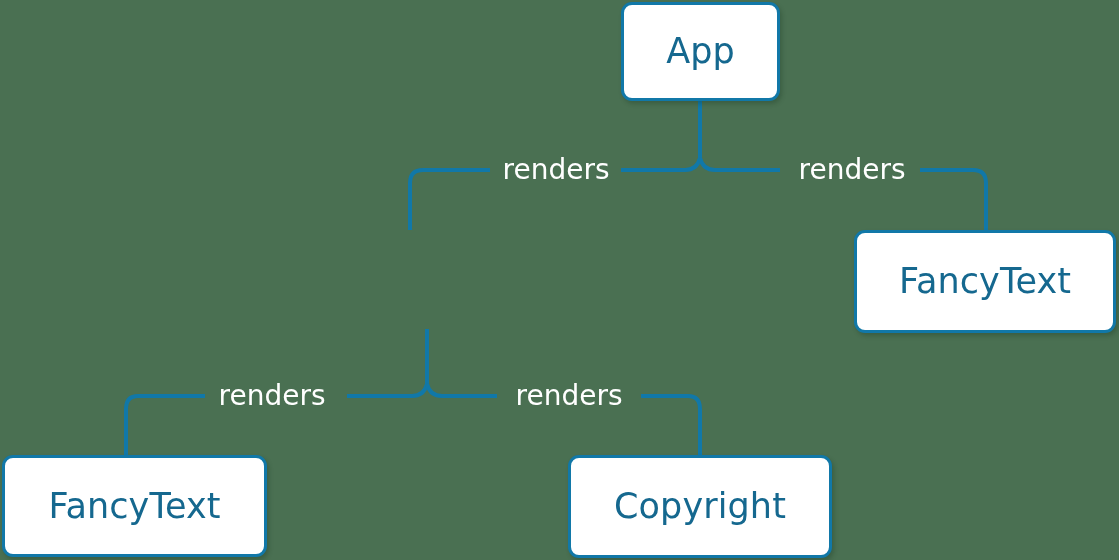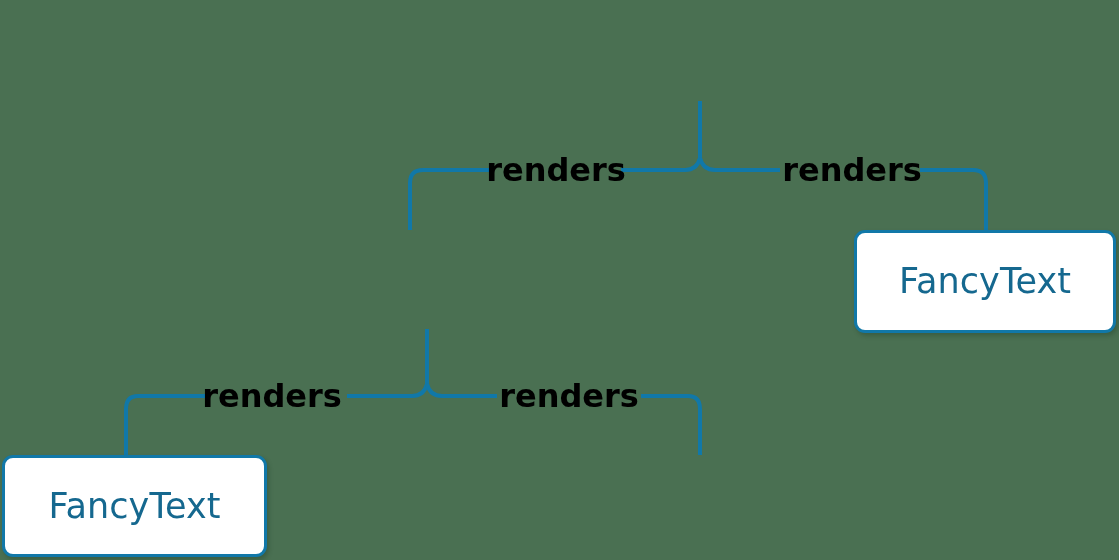--- a/index.html
+++ b/index.html
@@ -79,24 +79,24 @@
   #node-copyright {
     left: 568px;
     top: 455px;
     width: 264px;
     height: 103px;
   }
   #node-copyright .node-label { font-size: 35px; }
 
   .edge-label {
     position: absolute;
-    color: #000000;
+    color: #ffffff;
     font-family: "DejaVu Sans", sans-serif;
-    font-weight: 700;
-    font-size: 32px;
+    font-weight: 400;
+    font-size: 28px;
     line-height: 1;
     white-space: nowrap;
     z-index: 2;
     transform: translate(-50%, -50%);
   }
   #edge-label-app-ig   { left: 556px; top: 170px; }
   #edge-label-app-ft   { left: 852px; top: 170px; }
   #edge-label-ig-ft    { left: 272px; top: 396px; }
   #edge-label-ig-cr    { left: 569px; top: 396px; }
 </style>
@@ -119,30 +119,36 @@
       <path d="M 427 329 L 427 384"></path>
 
       <path d="M 427 384 Q 424 396 412 396 L 347 396"></path>
       <path d="M 205 396 L 138 396 Q 126 396 126 409 L 126 455"></path>
 
       <path d="M 427 384 Q 430 396 442 396 L 497 396"></path>
       <path d="M 641 396 L 688 396 Q 700 396 700 409 L 700 455"></path>
     </g>
   </svg>
 
+  <div class="node-box" id="node-app">
+    <span class="node-label">App</span>
+  </div>
 
 
   <div class="node-box" id="node-fancytext-right">
     <span class="node-label">FancyText</span>
   </div>
 
   <div class="node-box" id="node-fancytext-bottom">
     <span class="node-label">FancyText</span>
   </div>
 
+  <div class="node-box" id="node-copyright">
+    <span class="node-label">Copyright</span>
+  </div>
 
   <div class="edge-label" id="edge-label-app-ig">renders</div>
 
   <div class="edge-label" id="edge-label-app-ft">renders</div>
 
   <div class="edge-label" id="edge-label-ig-ft">renders</div>
 
   <div class="edge-label" id="edge-label-ig-cr">renders</div>
 
 </div>

